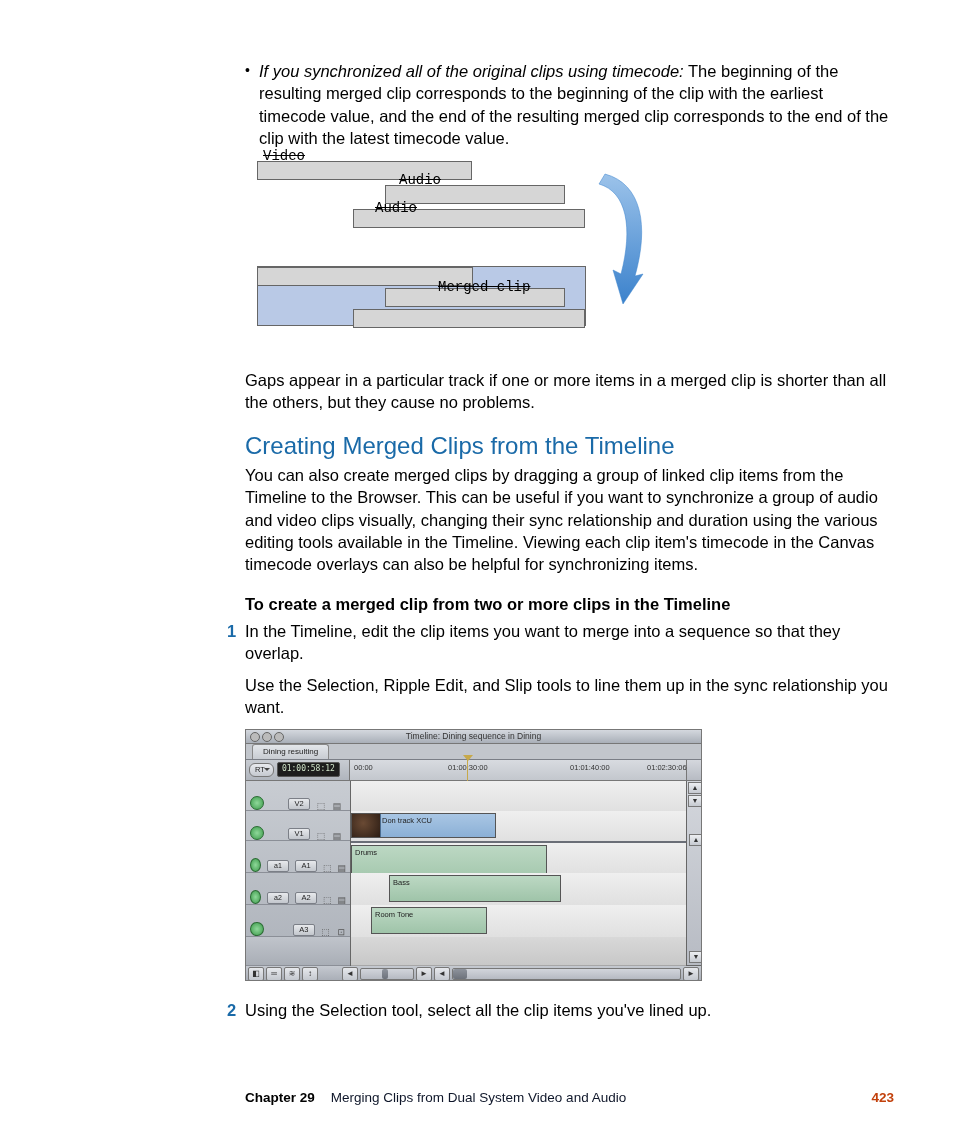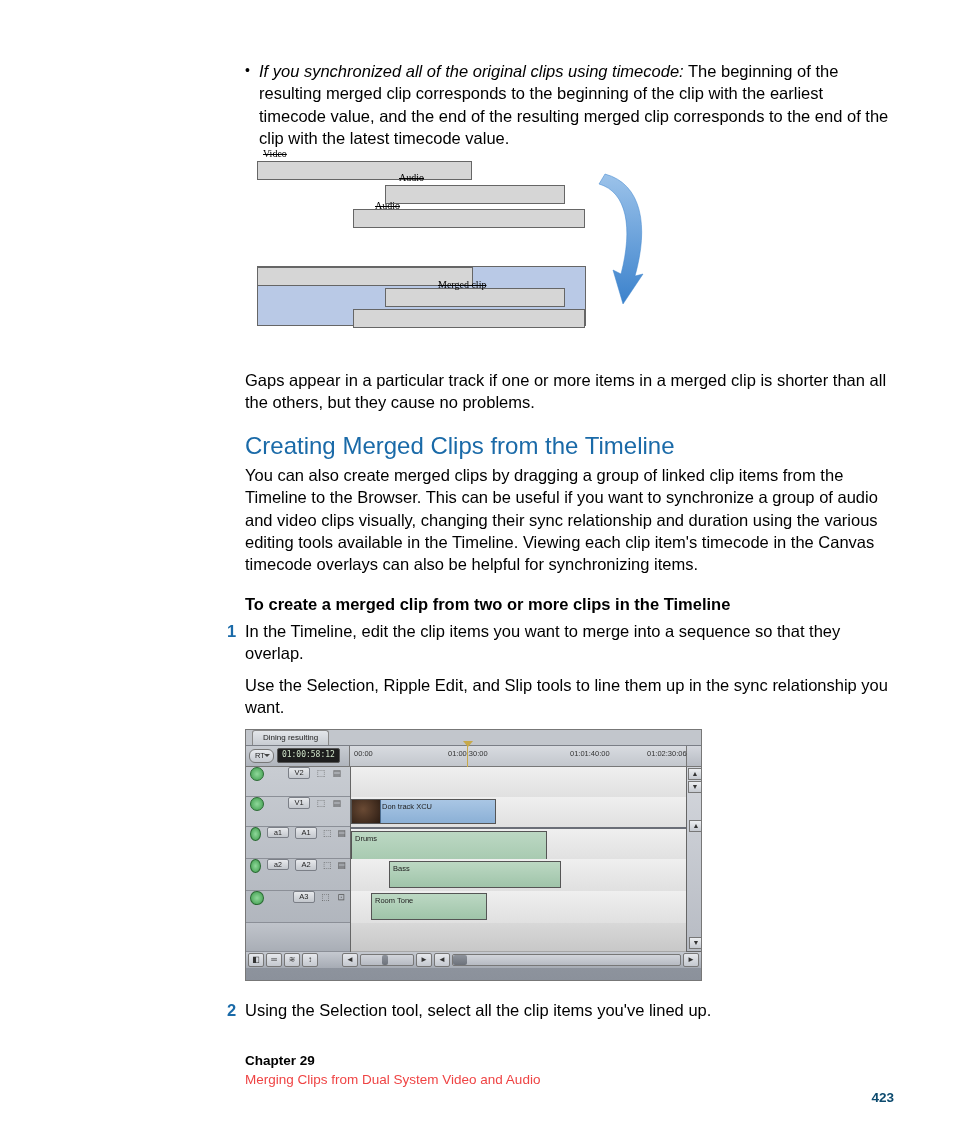--- a/index.html
+++ b/index.html
@@ -46,22 +46,22 @@
   }
   .dbar {
     position: absolute;
     border: 1px solid #666;
     background: #d6d6d6;
     box-sizing: border-box;
     height: 19px;
   }
   .dlabel {
     position: absolute;
-    font-size: 10px;
-    font-family: Liberation Serif, serif;
+    font-size: 14px;
+    font-family: Liberation Mono, monospace;
     white-space: nowrap;
   }
   .dlabel .strike { text-decoration: line-through; }
   .dcontainer {
     position: absolute;
     background: #b9c9e6;
     border: 1px solid #666;
     box-sizing: border-box;
   }
   
@@ -217,21 +217,21 @@
   .tl-trackhdrs {
     width: 104px;
     flex: 0 0 104px;
     background: linear-gradient(#c8ccd2,#adb2ba);
     border-right: 1px solid #666;
   }
   .tl-th {
     height: 30px;
     border-bottom: 1px solid #8b8f97;
     display: flex;
-    align-items: flex-start;
+    align-items: flex-end;
     padding: 0 4px;
     gap: 6px;
     box-sizing: border-box;
   }
   .tl-th.audio { height: 32px; }
   .tl-eye {
     width: 12px; height: 12px; border-radius:50%;
     background: radial-gradient(#8fd89a,#3c9a4a);
     border: 0.5px solid #2a6b33;
   }
@@ -344,25 +344,24 @@
   }
 
   .page-footer {
     position: absolute;
     left: 60px;
     right: 60px;
     bottom: 38px;
     font-size: 13.5px;
     display: flex;
     align-items: baseline;
-    flex-direction: column;
   }
   .page-footer .chapter { font-weight: 600; margin-left: 185px; }
-  .page-footer .chapter-title { color: #ef4444; }
-  .page-footer .pnum { margin-left: auto; font-weight: 600; color: #0c4a6e; }
+  .page-footer .chapter-title { color: #0f172a; margin-left: 16px; }
+  .page-footer .pnum { margin-left: auto; font-weight: 600; color: #c2410c; }
 </style>
 </head>
 <body>
 
 <div class="page">
   <div class="content">
 
     <div class="bullet-row">
       <div class="bullet-dot">•</div>
       <div class="bullet-body">
@@ -412,20 +411,28 @@
 
     <p class="bold" style="margin-top:18px; margin-bottom:4px;">To create a merged clip from two or more clips in the Timeline</p>
 
     <div class="step-block">
       <span class="step-num">1</span>
       <span>In the Timeline, edit the clip items you want to merge into a sequence so that they overlap.</span>
     </div>
     <p>Use the Selection, Ripple Edit, and Slip tools to line them up in the sync relationship you want.</p>
 
     <div class="tl">
+      <div class="tl-titlebar">
+        <div class="tl-traffic">
+          <span></span>
+          <span></span>
+          <span></span>
+        </div>
+        <span>Timeline: Dining sequence in Dining</span>
+      </div>
       <div class="tl-tab">
         <div class="tl-tab-lbl">Dining resulting</div>
       </div>
       <div class="tl-ruler-row">
         <div class="tl-header">
           <div class="tl-rt">RT</div>
           <div class="tl-tc">01:00:58:12</div>
         </div>
         <div class="tl-ruler">
           <span style="left:4px;">00:00</span>

